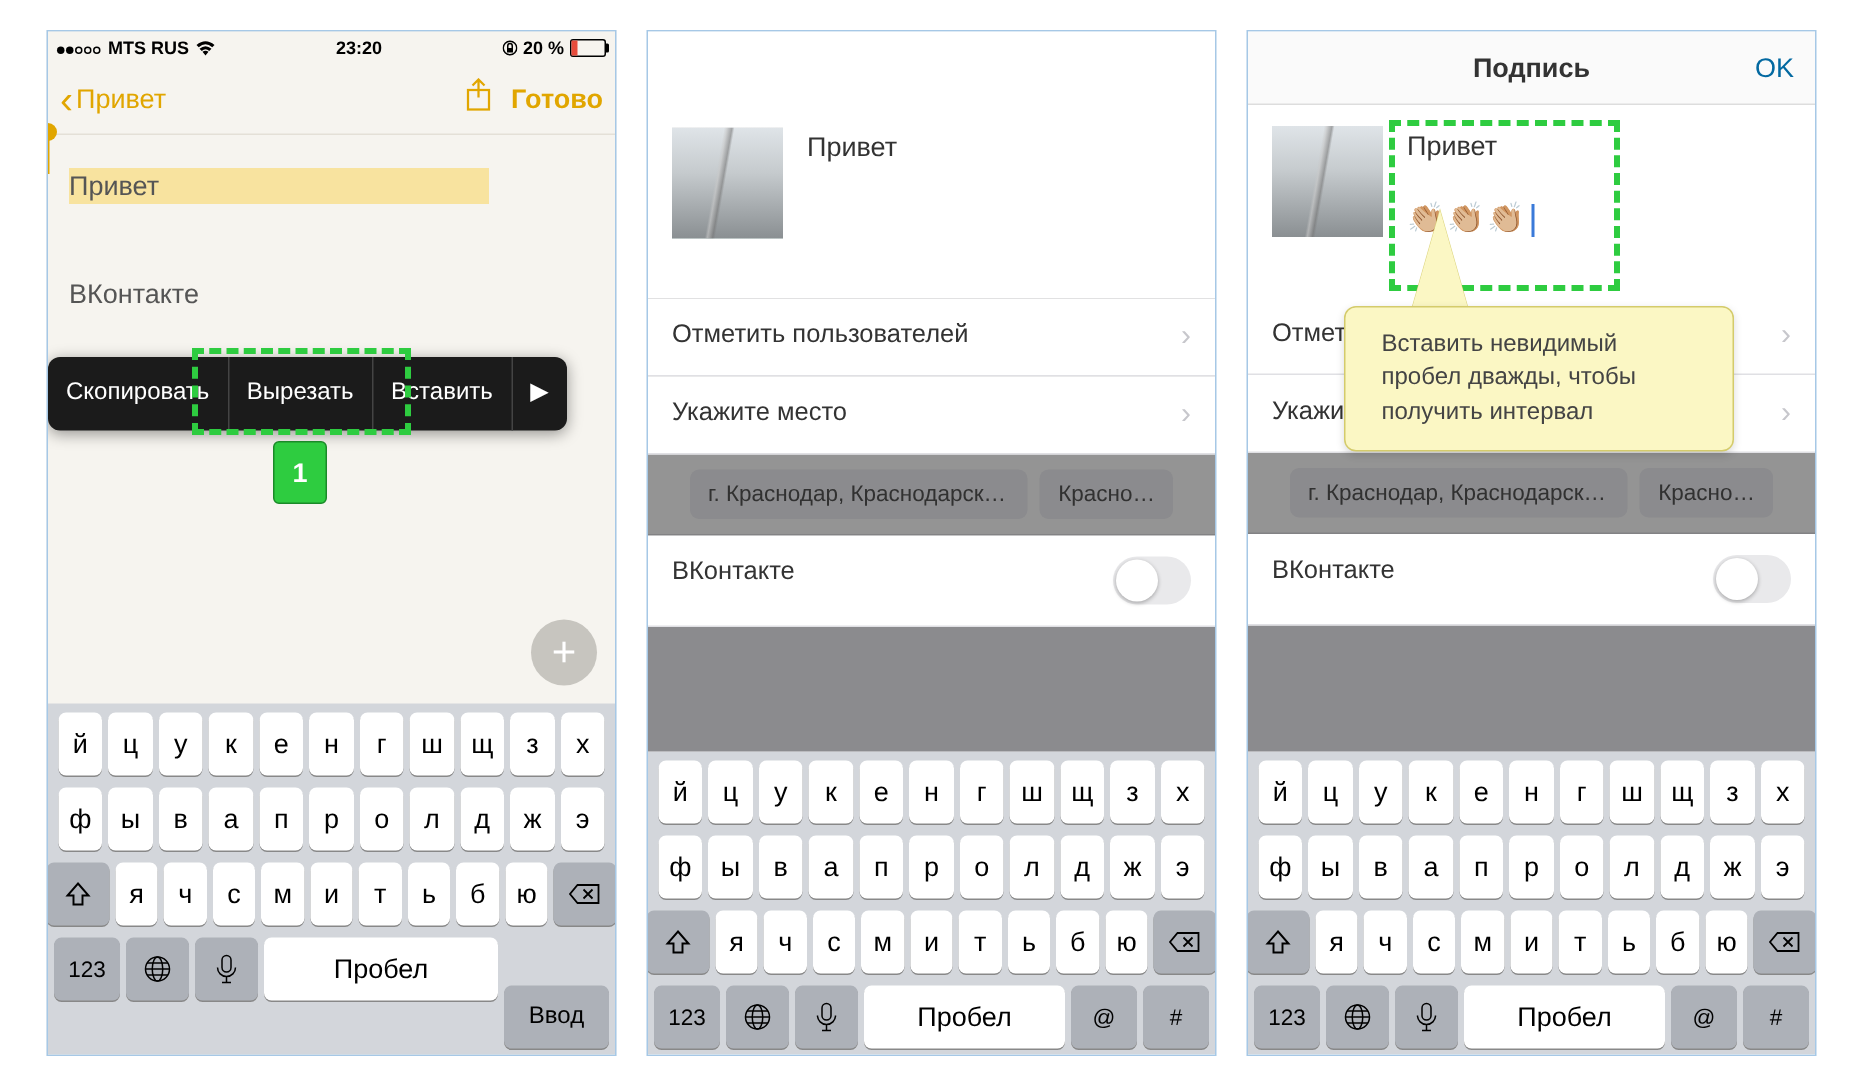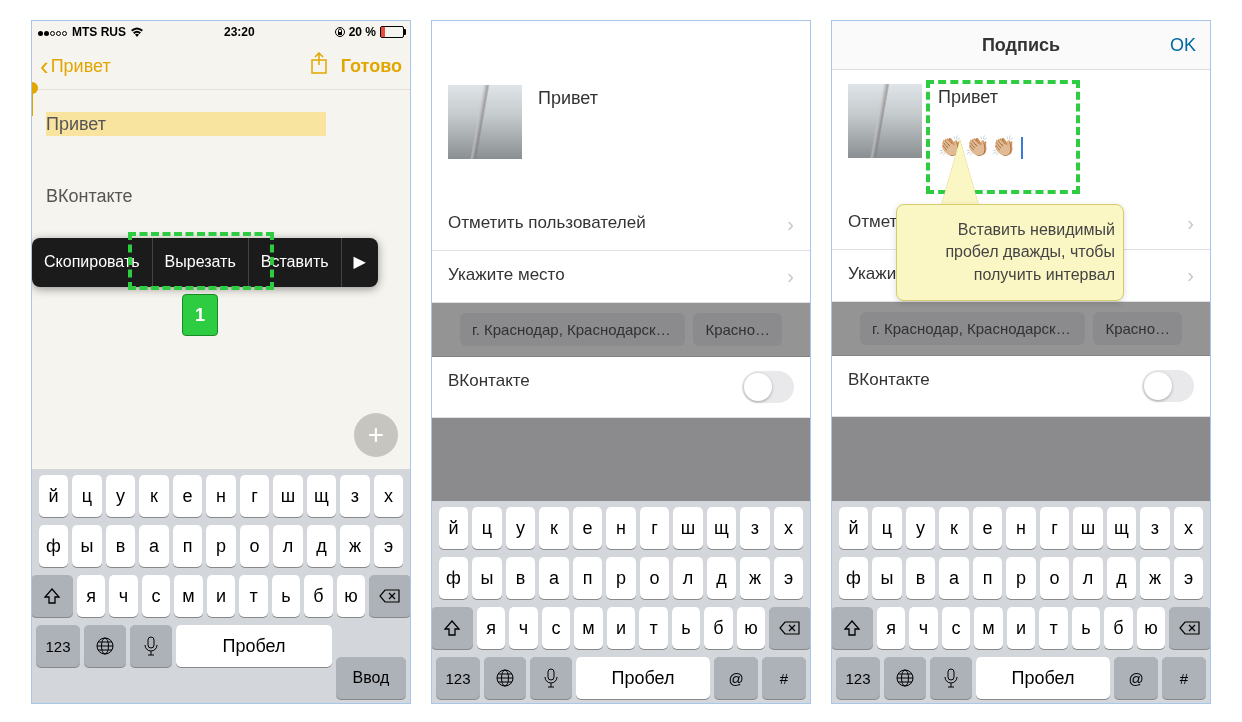--- a/index.html
+++ b/index.html
@@ -236,24 +236,24 @@
     background: rgba(0,0,0,0.42);
     pointer-events: none;
   }
 
   
   .callout {
     position: absolute;
     background: #fbf7c4;
     border: 1px solid #d4cb6b;
     border-radius: 8px;
-    padding: 14px 8px;
+    padding: 14px 24px;
     font-size: 16px;
     color: #444;
-    text-align: right;
+    text-align: left;
     width: 210px;
     line-height: 1.4;
     box-shadow: 0 2px 6px rgba(0,0,0,.15);
   }
   .callout-tail {
     position: absolute;
     width: 0; height: 0;
     border-left: 20px solid transparent;
     border-right: 20px solid transparent;
     border-bottom: 70px solid #fbf7c4;

